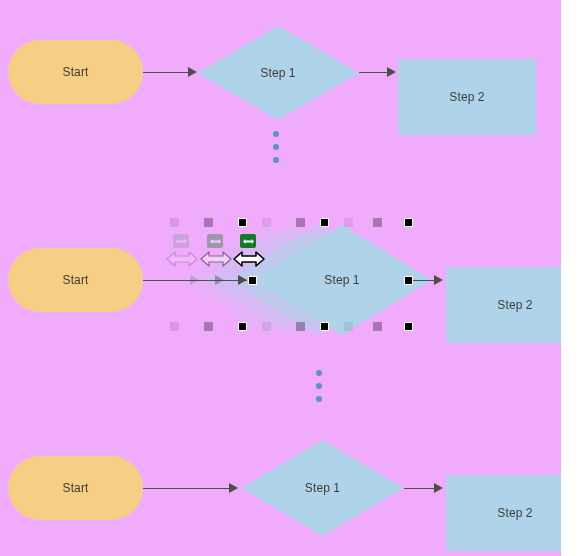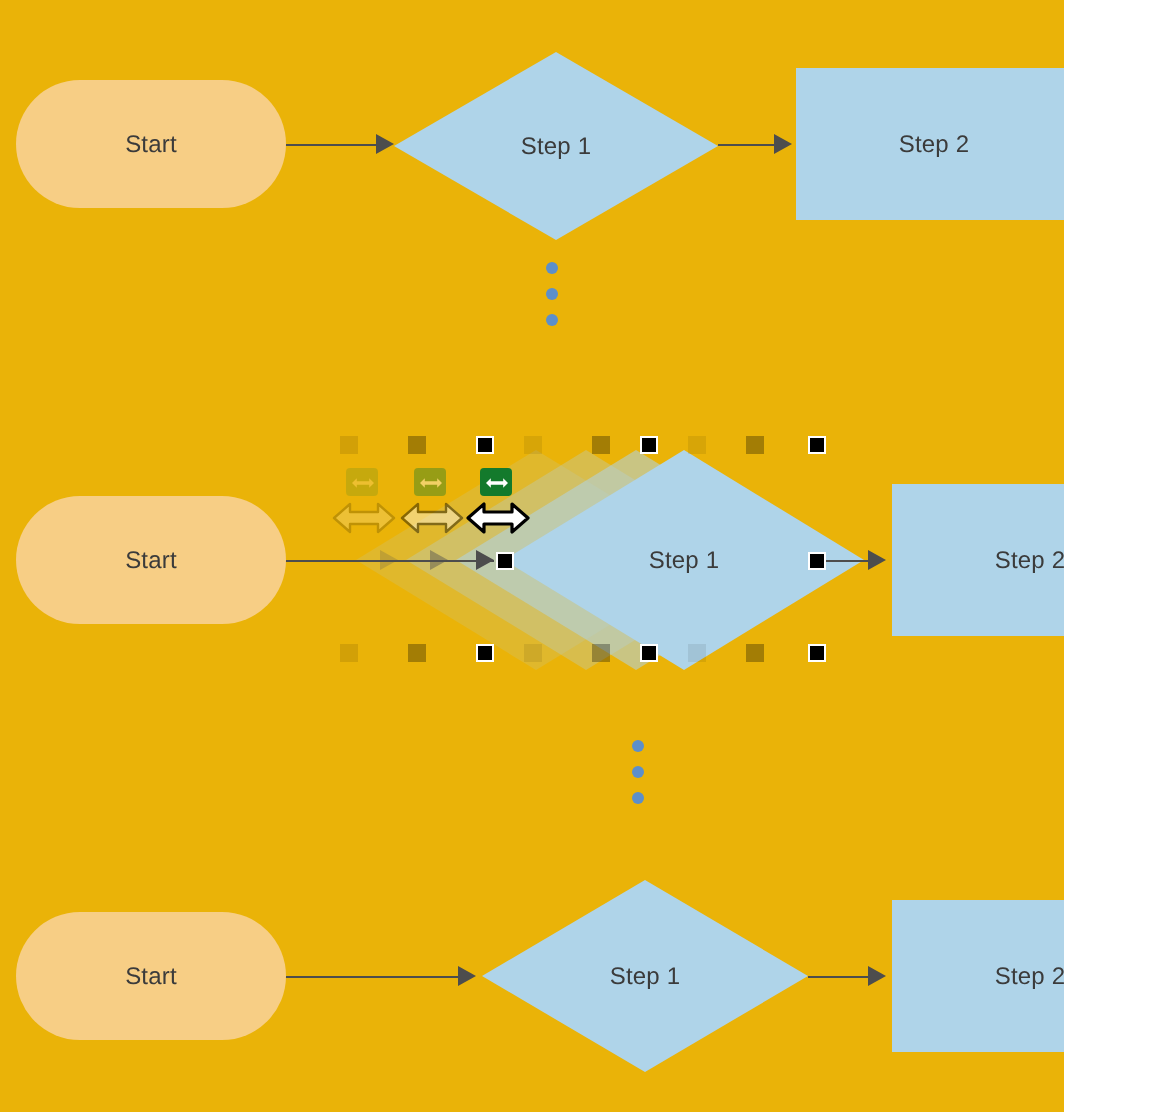--- a/index.html
+++ b/index.html
@@ -9,21 +9,22 @@
     background: #ffffff;
   }
   body {
     font-family: "Liberation Sans", sans-serif;
   }
   #canvas {
     position: relative;
     width: 532px;
     height: 556px;
     overflow: hidden;
-    background: #eab308;
+    background: #f0abfc;
+    padding-left: 29px;
   }
   .panel {
     position: absolute;
     left: 0;
     width: 588px;
   }
   
   .shape {
     position: absolute;
     box-sizing: border-box;
@@ -39,20 +40,21 @@
     line-height: 1;
     user-select: none;
     pointer-events: none;
     white-space: nowrap;
   }
   .terminator {
     border-radius: 32px;
   }
   .process {
     border-radius: 0;
+    margin-top: 25px;
   }
   .decision-wrap {
     position: absolute;
     display: flex;
     align-items: center;
     justify-content: center;
   }
   .decision-poly {
     position: absolute;
     inset: 0;

